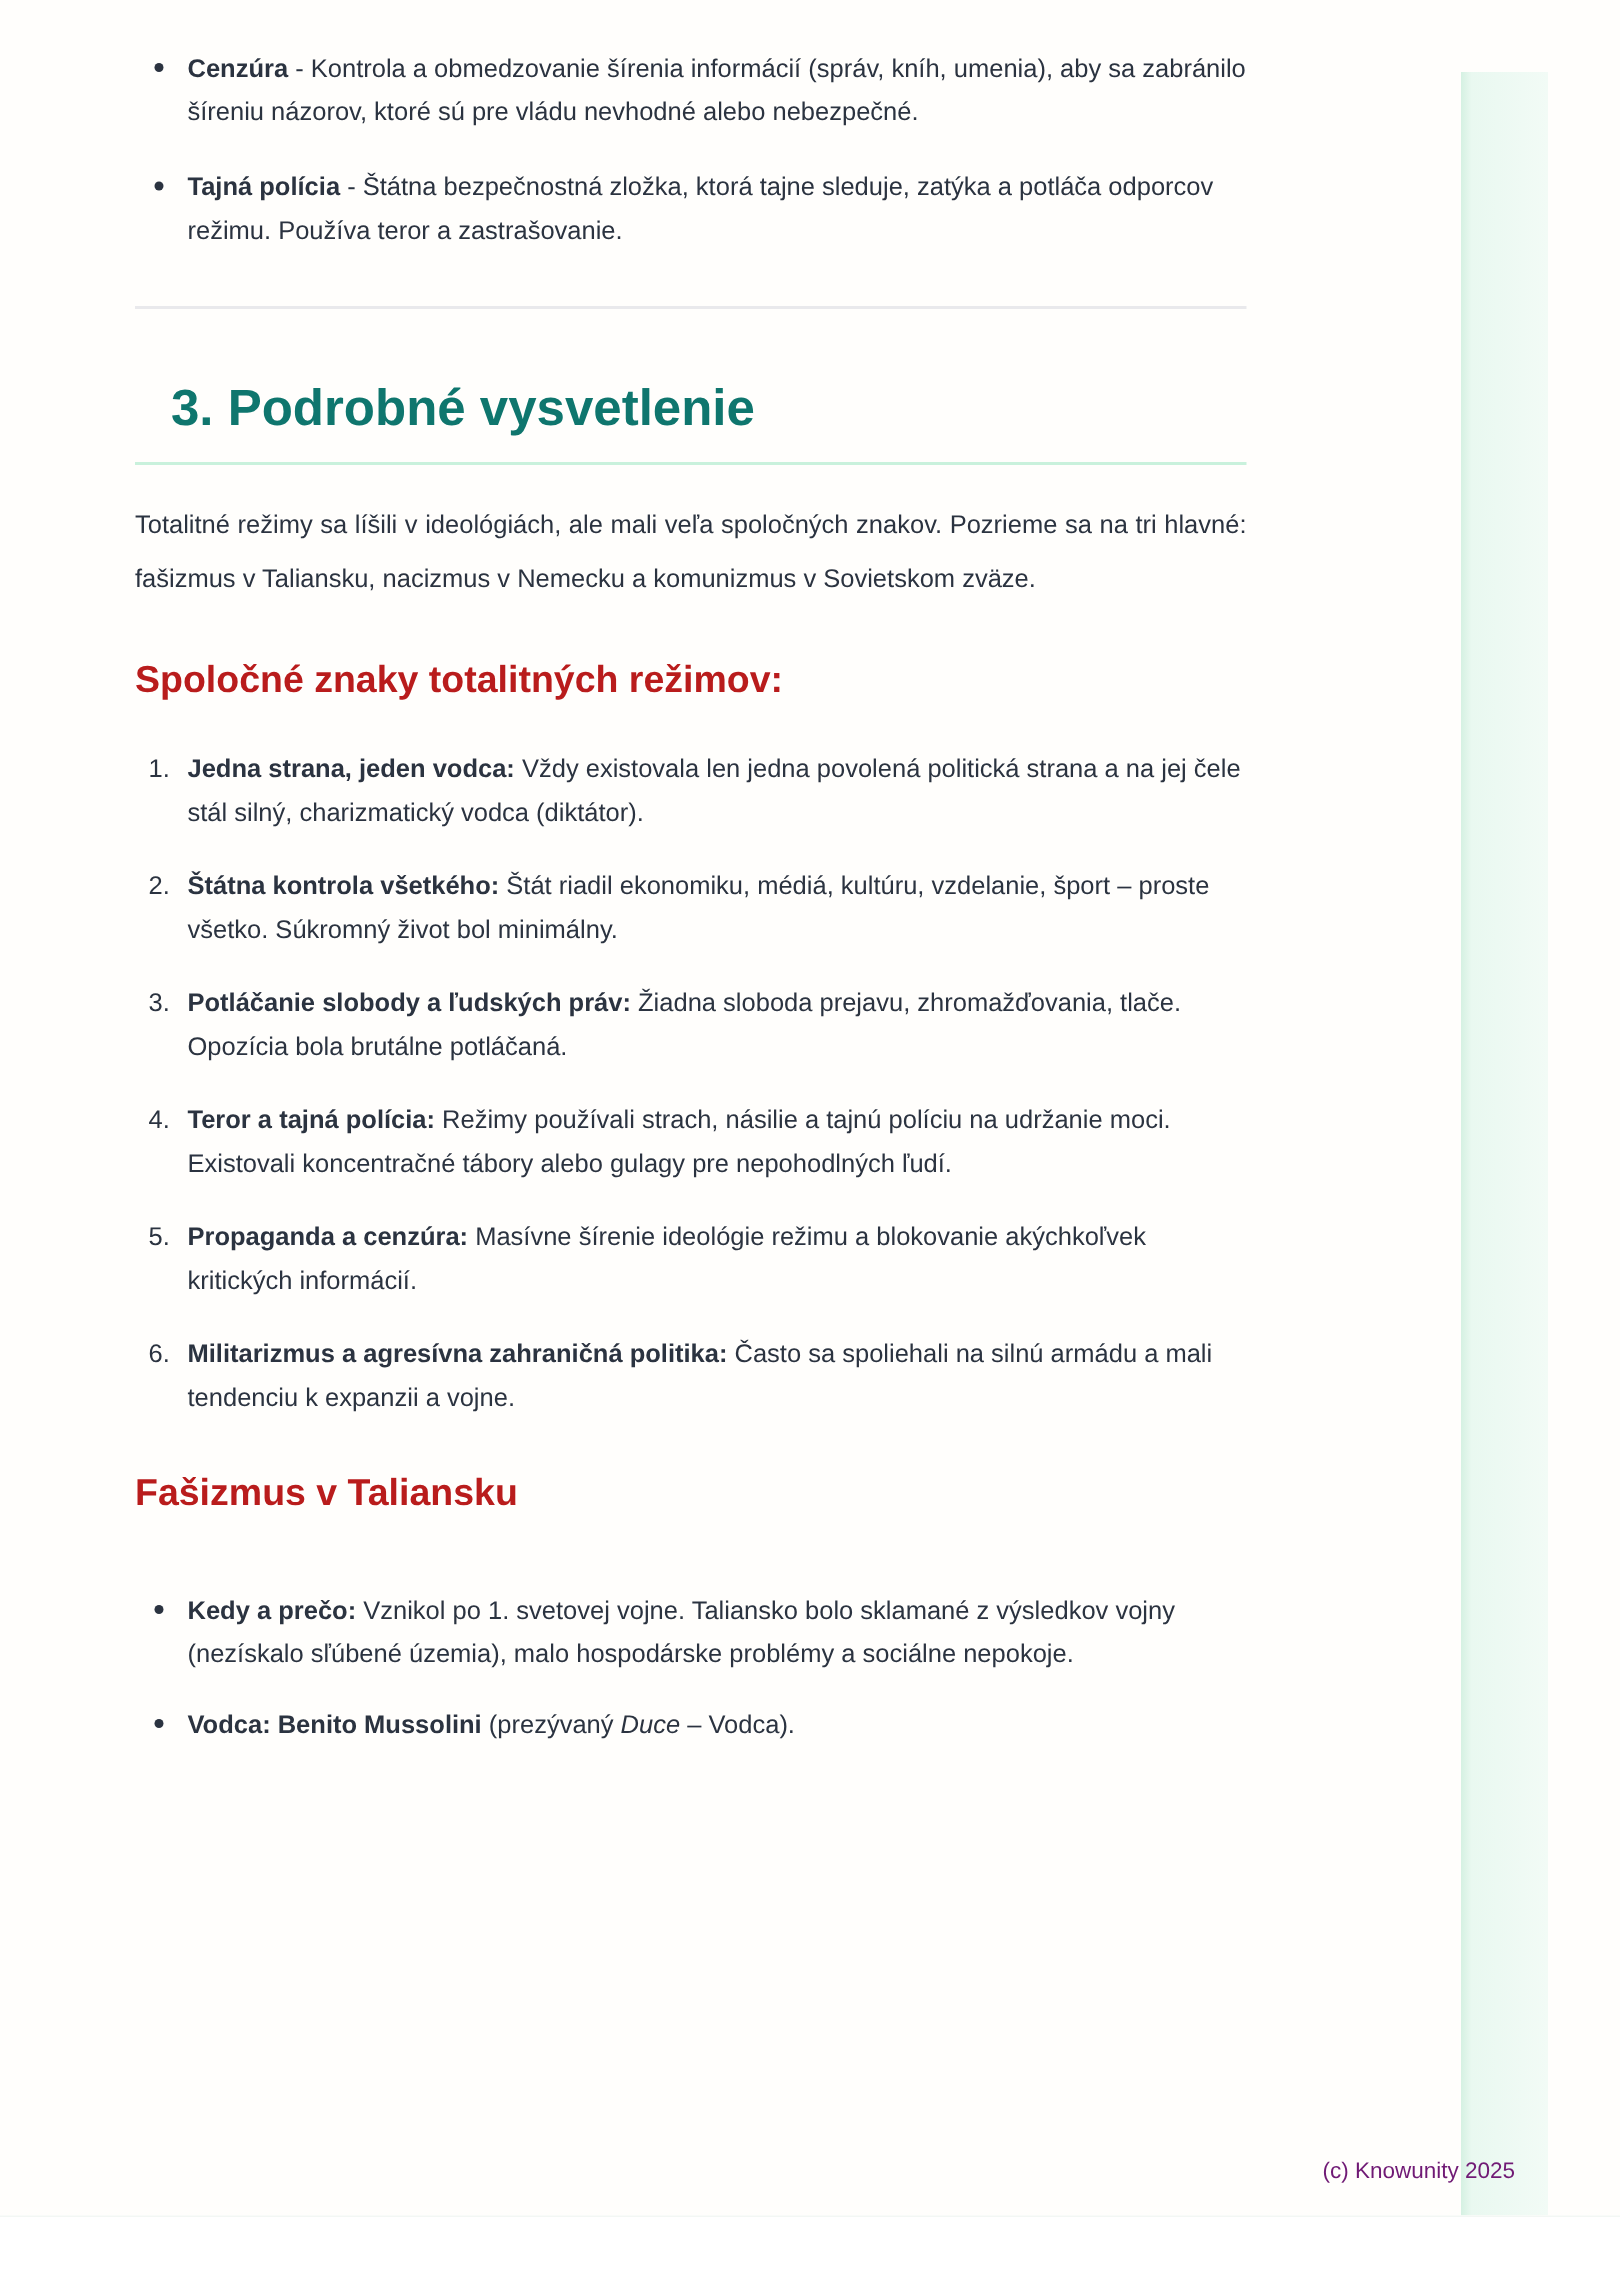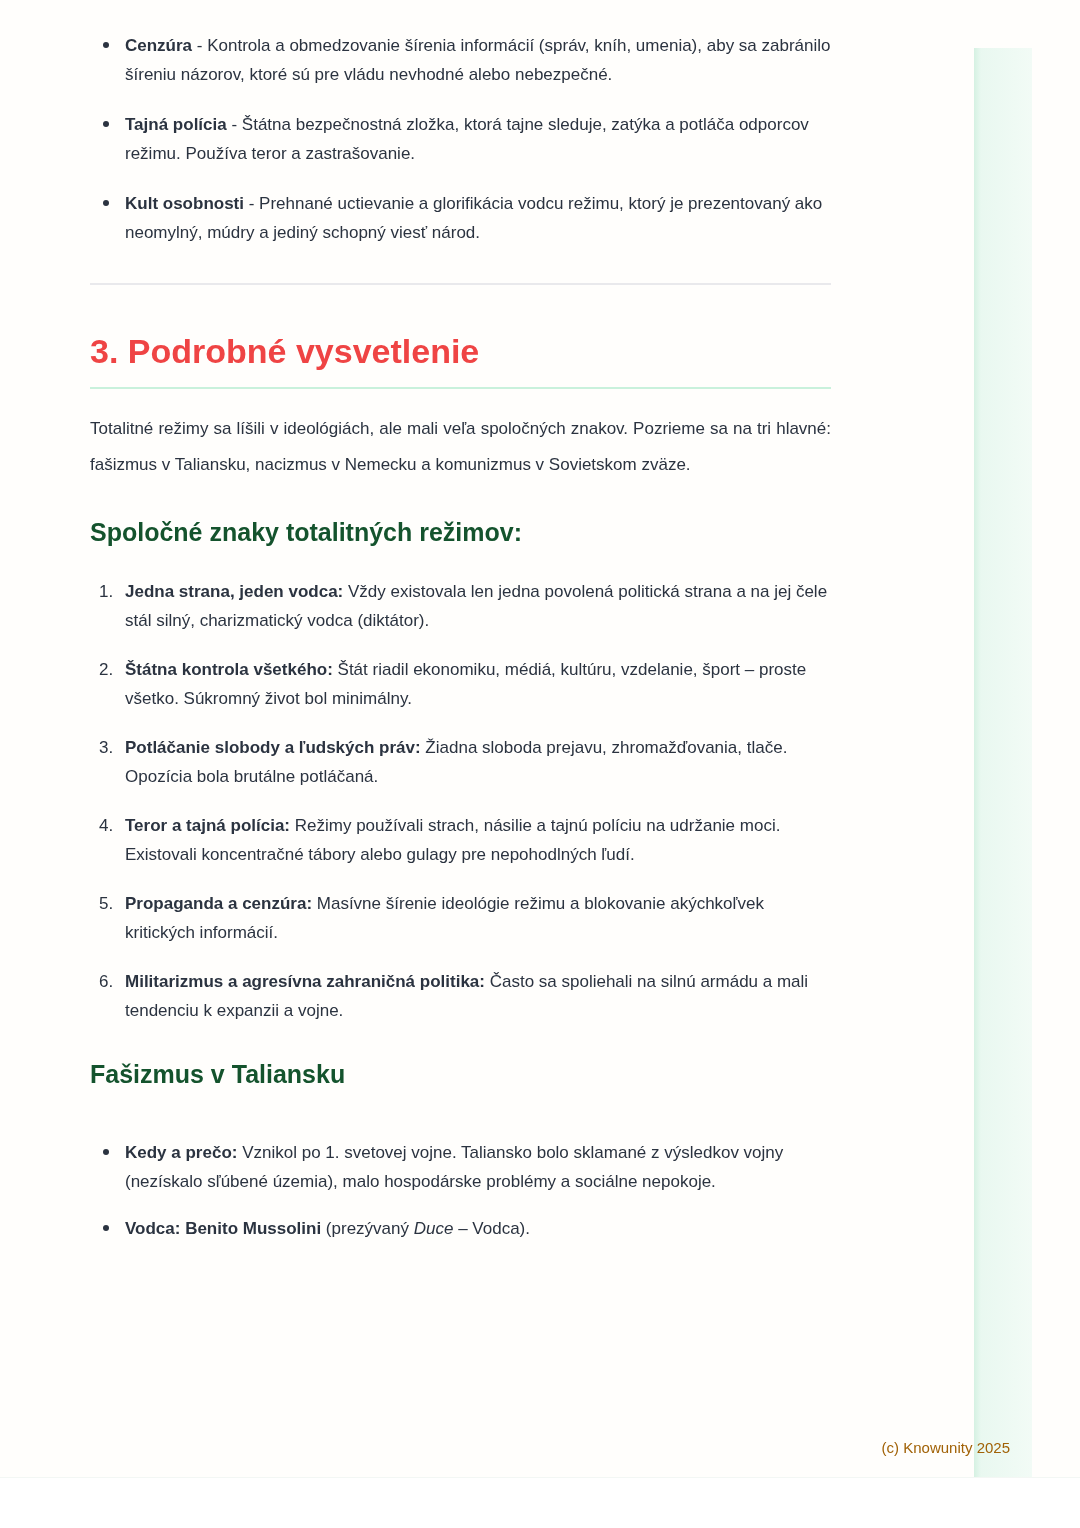--- a/index.html
+++ b/index.html
@@ -49,38 +49,39 @@
   .divider {
     margin-top: 36px;
     height: 2px;
     background: #e9e9ec;
   }
   .h2 {
     margin-top: 46px;
     font-size: 34px;
     line-height: 40px;
     font-weight: bold;
-    color: #ef4444;
+    color: #0f766e;
+    margin-left: 24px;
   }
   .h2-underline {
     margin-top: 16px;
     height: 2px;
     background: #c9f1dc;
   }
   .intro {
     margin-top: 22px;
     line-height: 36px;
     text-align: justify;
   }
   .h3 {
     margin-top: 34px;
     font-size: 25px;
     line-height: 30px;
     font-weight: bold;
-    color: #14532d;
+    color: #b91c1c;
   }
   .nlist { margin-top: 30px; }
   .nlist .li {
     position: relative;
     padding-left: 35px;
     margin-bottom: 20px;
   }
   .nlist .num {
     position: absolute;
     left: 9px; top: 0;
@@ -90,41 +91,38 @@
     position: relative;
     padding-left: 35px;
     margin-bottom: 18px;
   }
   .footer {
     position: absolute;
     top: 1438px;
     right: 70px;
     font-size: 15px;
     line-height: 20px;
-    color: #a16207;
+    color: #701a75;
   }
   em { font-style: italic; }
 </style>
 </head>
 <body>
 
 <div class="accent-bar"></div>
 <div class="page-bottom"></div>
 
 <div class="content">
 
   <div class="blist">
     <div class="li">
       <span class="dot"></span><b>Cenzúra</b><span> - Kontrola a obmedzovanie šírenia informácií (správ, kníh, umenia), aby sa zabránilo šíreniu názorov, ktoré sú pre vládu nevhodné alebo nebezpečné.</span>
     </div>
     <div class="li">
       <span class="dot"></span><b>Tajná polícia</b><span> - Štátna bezpečnostná zložka, ktorá tajne sleduje, zatýka a potláča odporcov režimu. Používa teror a zastrašovanie.</span>
-    </div>
-    <div class="li">
-      <span class="dot"></span><b>Kult osobnosti</b><span> - Prehnané uctievanie a glorifikácia vodcu režimu, ktorý je prezentovaný ako neomylný, múdry a jediný schopný viesť národ.</span>
     </div>
   </div>
 
   <div class="divider"></div>
 
   <div class="h2">3. Podrobné vysvetlenie</div>
   <div class="h2-underline"></div>
 
   <div class="intro">Totalitné režimy sa líšili v ideológiách, ale mali veľa spoločných znakov. Pozrieme sa na tri hlavné: fašizmus v Taliansku, nacizmus v Nemecku a komunizmus v Sovietskom zväze.</div>
 

